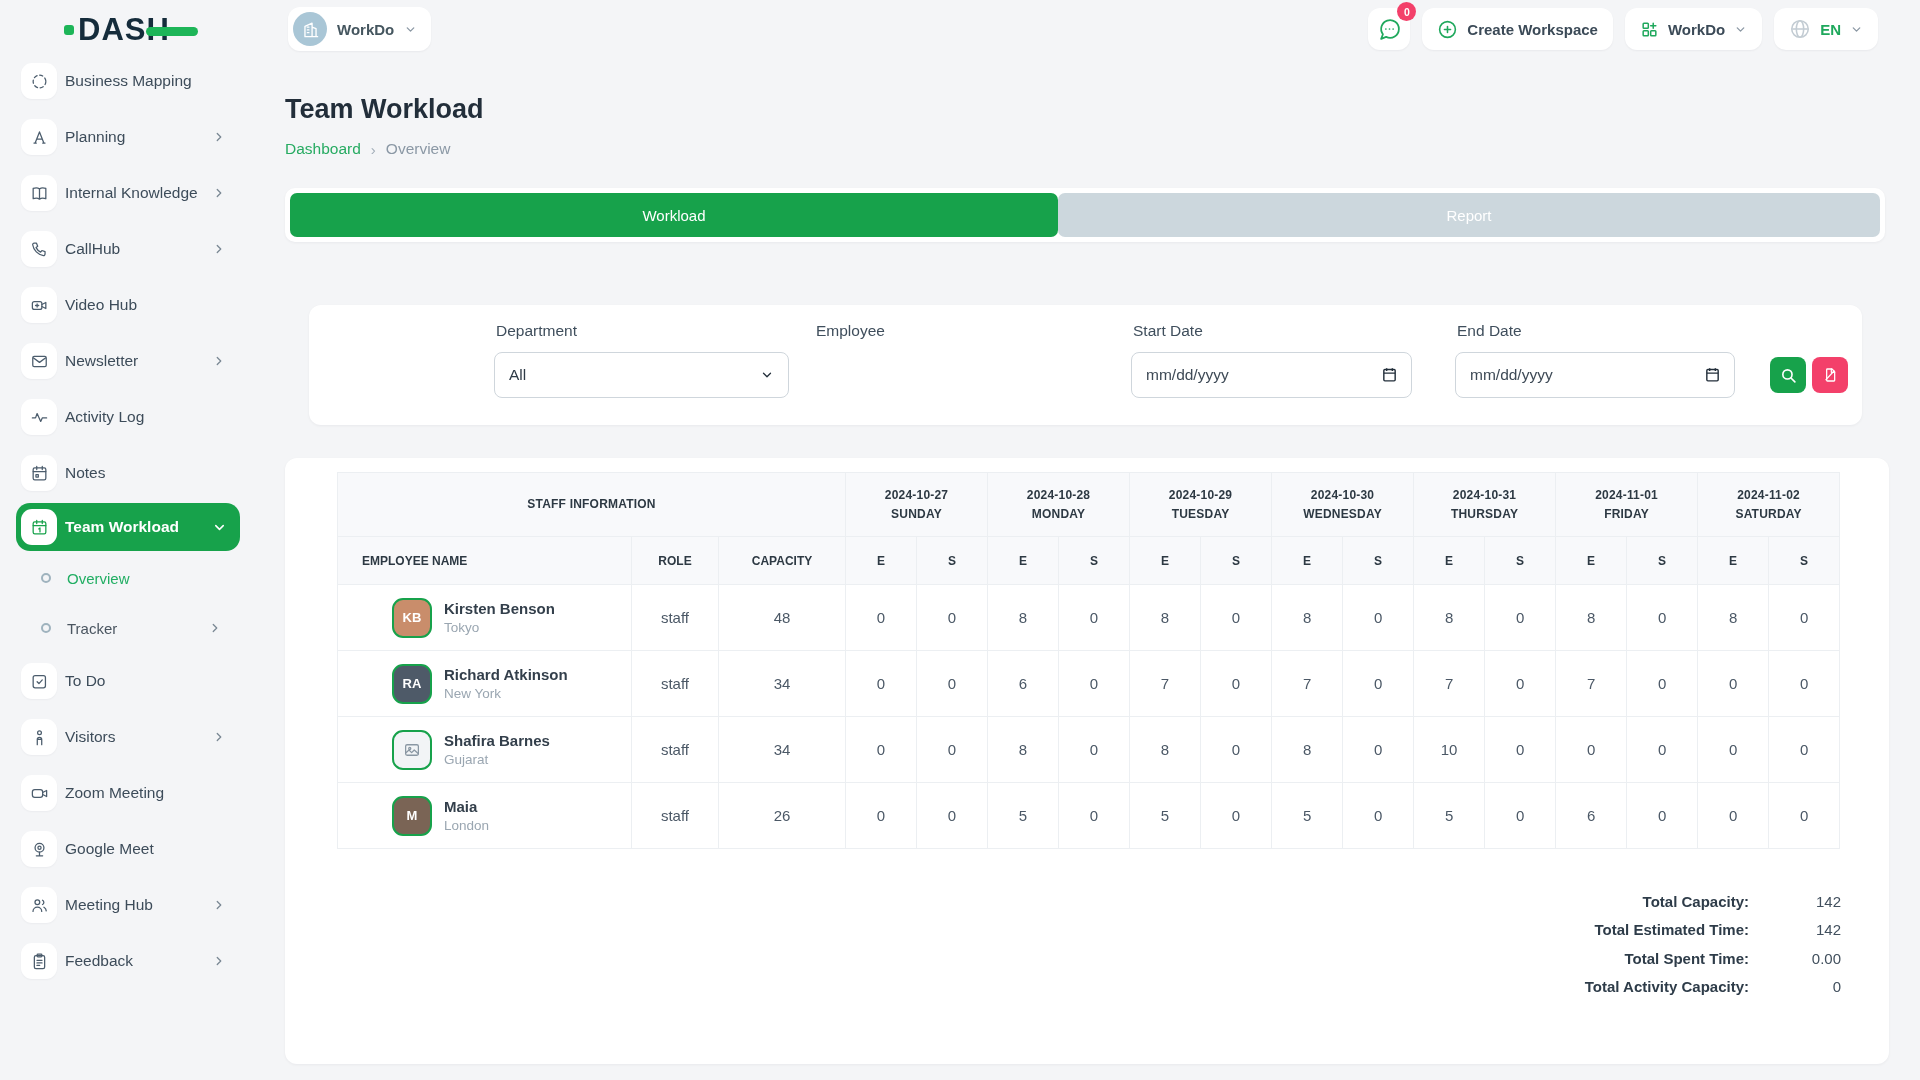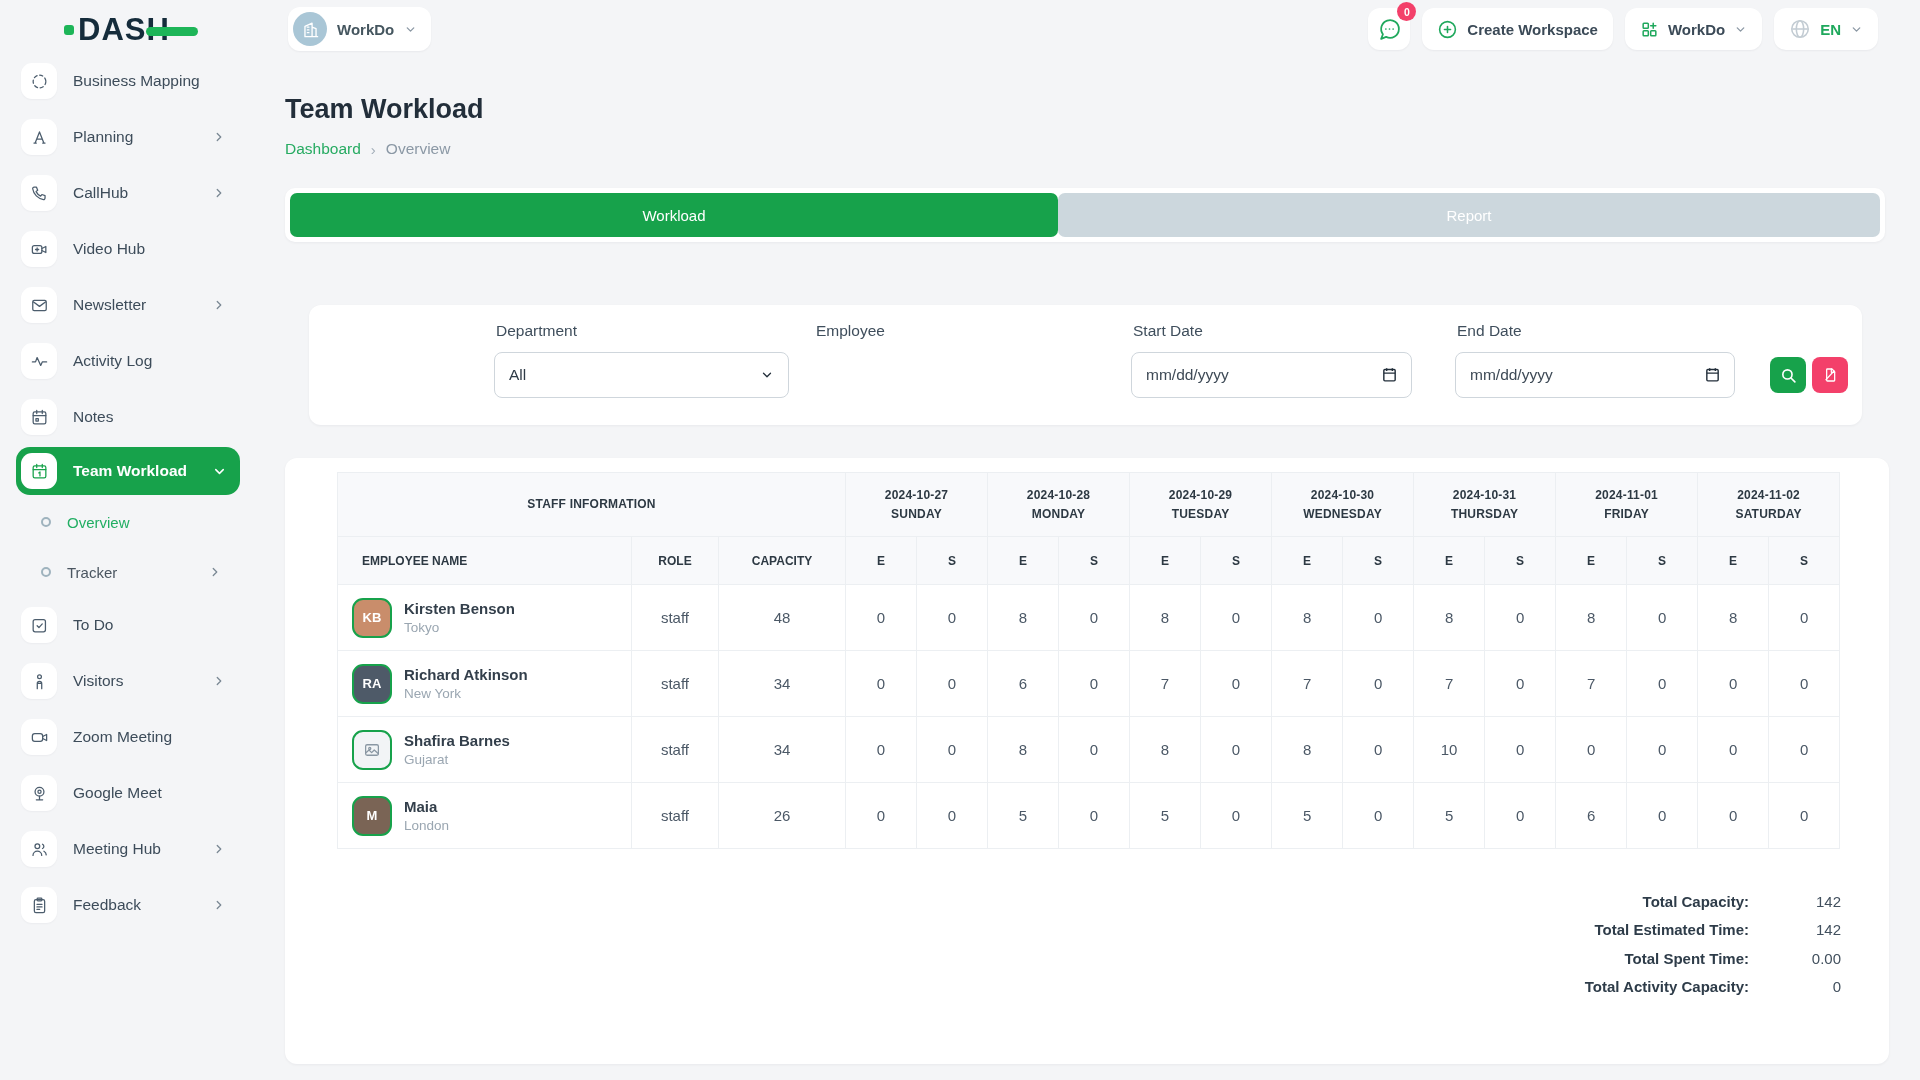--- a/index.html
+++ b/index.html
@@ -32,21 +32,21 @@
     padding:0 15px; font-size:15px; font-weight:600; color:#3b4a57; cursor:pointer; box-shadow:0 1px 2px rgba(16,24,40,.05);
     font-family:inherit; }
   .lang-code { color:#1fa85c; font-weight:700; }
 
   
   .sidebar { position:absolute; left:0; top:58px; width:283px; bottom:0; overflow:hidden; }
   .nav-list { margin-top:-5px; }
   .nav-item { position:relative; height:56px; display:flex; align-items:center; cursor:pointer; }
   .nav-tile { position:absolute; left:21px; width:36px; height:36px; background:#fff; border-radius:11px;
     display:flex; align-items:center; justify-content:center; color:#4c5d6d; box-shadow:0 1px 2px rgba(16,24,40,.04); }
-  .nav-label { position:absolute; left:73px; font-size:15.5px; font-weight:500; color:#3d4c5a; white-space:nowrap; }
+  .nav-label { position:absolute; left:65px; font-size:15.5px; font-weight:500; color:#3d4c5a; white-space:nowrap; }
   .nav-chev { position:absolute; left:212px; color:#7a8894; display:flex; }
   .nav-item.active-row { height:52px; }
   .nav-pill { position:absolute; left:16px; top:2px; width:224px; height:48px; background:#17a24b; border-radius:14px; }
   .nav-item.active-row .nav-tile { left:21px; color:#17a24b; z-index:2; box-shadow:none; }
   .nav-item.active-row .nav-label { color:#fff; font-weight:700; z-index:2; }
   .nav-item.active-row .nav-chev { color:#fff; z-index:2; }
   .nav-sub { position:relative; height:50px; display:flex; align-items:center; cursor:pointer; }
   .sub-bullet { position:absolute; left:41px; width:10px; height:10px; border-radius:50%; border:2px solid #9fb3be; }
   .nav-sub.active .sub-bullet { border-color:#9fb3be; }
   .sub-label { position:absolute; left:67px; font-size:15px; font-weight:500; color:#4a5560; }
@@ -85,21 +85,21 @@
   table.wl { position:absolute; left:52px; top:14px; width:1502px; border-collapse:collapse; table-layout:fixed; }
   .wl th, .wl td { border:1px solid #eceff2; }
   .wl th { background:#f8f9fb; color:#2d3943; font-weight:700; }
   .wl .gh { height:64px; font-size:12px; letter-spacing:.2px; text-align:center; line-height:1.55; }
   .wl .sh { height:48px; font-size:12px; text-align:center; }
   .wl .sh.name-h { text-align:left; padding-left:24px; }
   .wl td { height:66px; text-align:center; font-size:15px; color:#4b5866; background:#fff; }
   .wl td.emp { text-align:left; padding-left:14px; }
   .emp-flex { display:flex; align-items:center; gap:12px; }
   .avatar { width:40px; height:40px; border-radius:11px; border:2px solid #17a24b; display:flex; align-items:center;
-    justify-content:center; font-size:13px; font-weight:700; color:#fff; flex:0 0 auto; overflow:hidden; }
+    justify-content:center; font-size:13px; font-weight:700; color:#fff; flex:0 0 auto; overflow:hidden;margin-left:40px; }
   .avatar.broken { background:#f2f4f6; color:#8a97a3; }
   .emp-name { font-size:15px; font-weight:600; color:#333f4b; }
   .emp-loc { font-size:13.5px; color:#9aa6b1; margin-top:3px; }
 
   .totals { position:absolute; right:48px; top:434px; }
   .tot-row { display:flex; justify-content:flex-end; gap:26px; margin-bottom:8px; }
   .tot-label { width:185px; text-align:right; font-size:15px; font-weight:700; color:#2e3c49; line-height:1.35; }
   .tot-value { width:66px; text-align:right; font-size:15px; color:#42505e; line-height:1.35; }
 </style>
 </head>
@@ -182,20 +182,33 @@
           </span>
           <span class="nav-label">Business Mapping</span>
         </div>
         <div class="nav-item">
           <span class="nav-tile">
             <svg width="19" height="19" viewBox="0 0 24 24" fill="none" stroke="currentColor" stroke-width="1.6" stroke-linecap="round" stroke-linejoin="round">
               <path d="M6.5 19 12 5l5.5 14M8.7 14h6.6M5 19h3M16 19h3"></path>
             </svg>
           </span>
           <span class="nav-label">Planning</span>
+          <span class="nav-chev">
+            <svg width="14" height="14" viewBox="0 0 24 24" fill="none" stroke="currentColor" stroke-width="2.2" stroke-linecap="round" stroke-linejoin="round">
+              <polyline points="9 6 15 12 9 18"></polyline>
+            </svg>
+          </span>
+        </div>
+        <div class="nav-item">
+          <span class="nav-tile">
+            <svg width="19" height="19" viewBox="0 0 24 24" fill="none" stroke="currentColor" stroke-width="1.6" stroke-linecap="round" stroke-linejoin="round">
+              <path d="M12 6.2C10 4.7 7 4.6 4 5.6v13c3-1 6-.9 8 .6 2-1.5 5-1.6 8-.6v-13c-3-1-6-.9-8 .6ZM12 6.2V19"></path>
+            </svg>
+          </span>
+          <span class="nav-label">Internal Knowledge</span>
           <span class="nav-chev">
             <svg width="14" height="14" viewBox="0 0 24 24" fill="none" stroke="currentColor" stroke-width="2.2" stroke-linecap="round" stroke-linejoin="round">
               <polyline points="9 6 15 12 9 18"></polyline>
             </svg>
           </span>
         </div>
         <div class="nav-item">
           <span class="nav-tile">
             <svg width="19" height="19" viewBox="0 0 24 24" fill="none" stroke="currentColor" stroke-width="1.6" stroke-linecap="round" stroke-linejoin="round">
               <path d="M5.2 4h3l1.5 4-2 1.6a12.5 12.5 0 0 0 5.7 5.7l1.6-2 4 1.5v3a1.8 1.8 0 0 1-2 1.8A16.2 16.2 0 0 1 3.4 6a1.8 1.8 0 0 1 1.8-2Z"></path>

